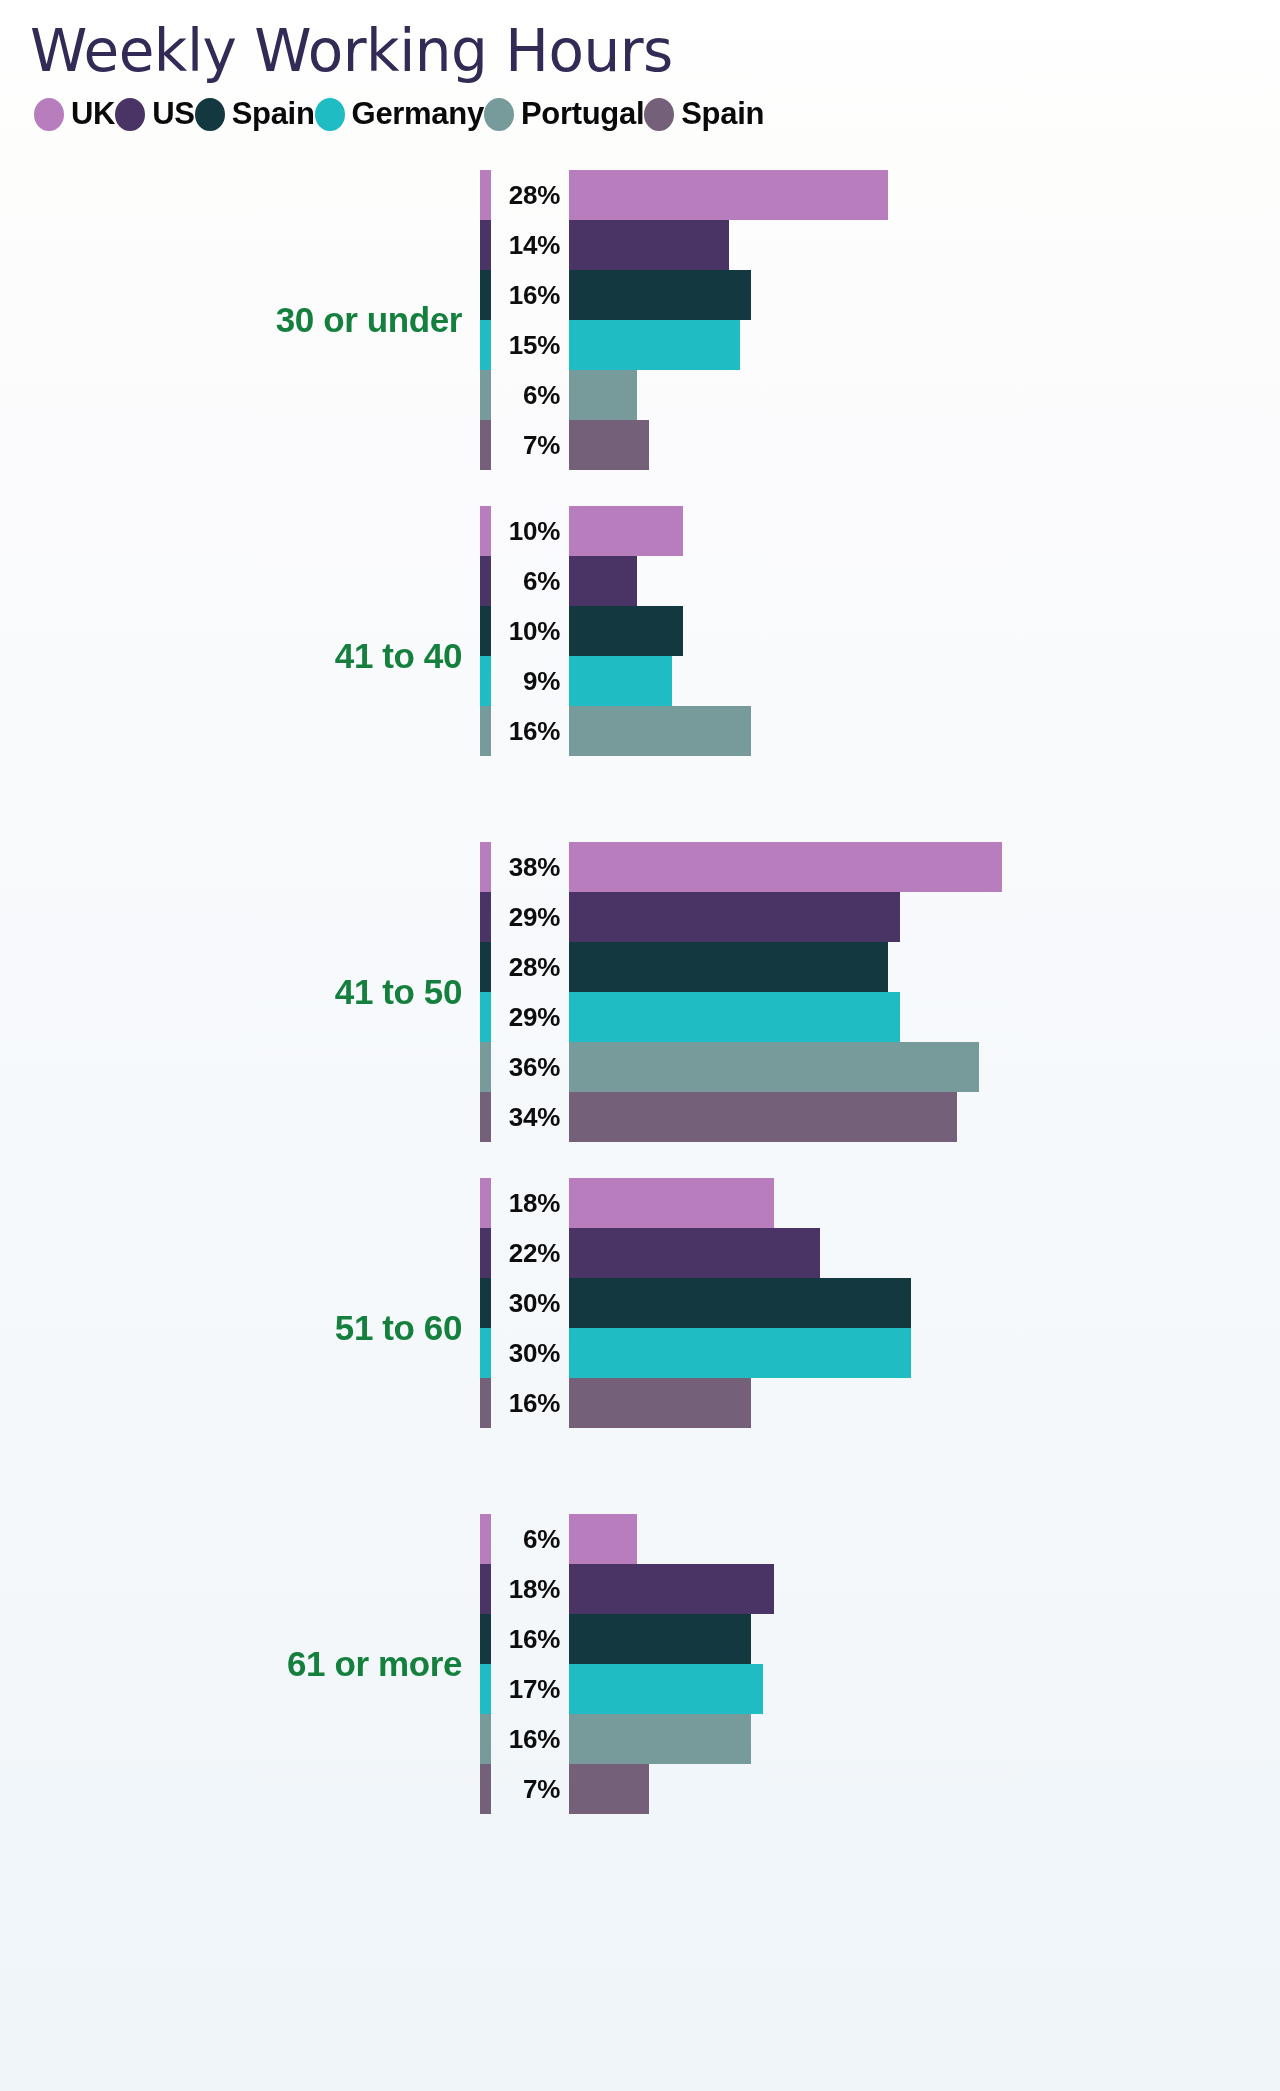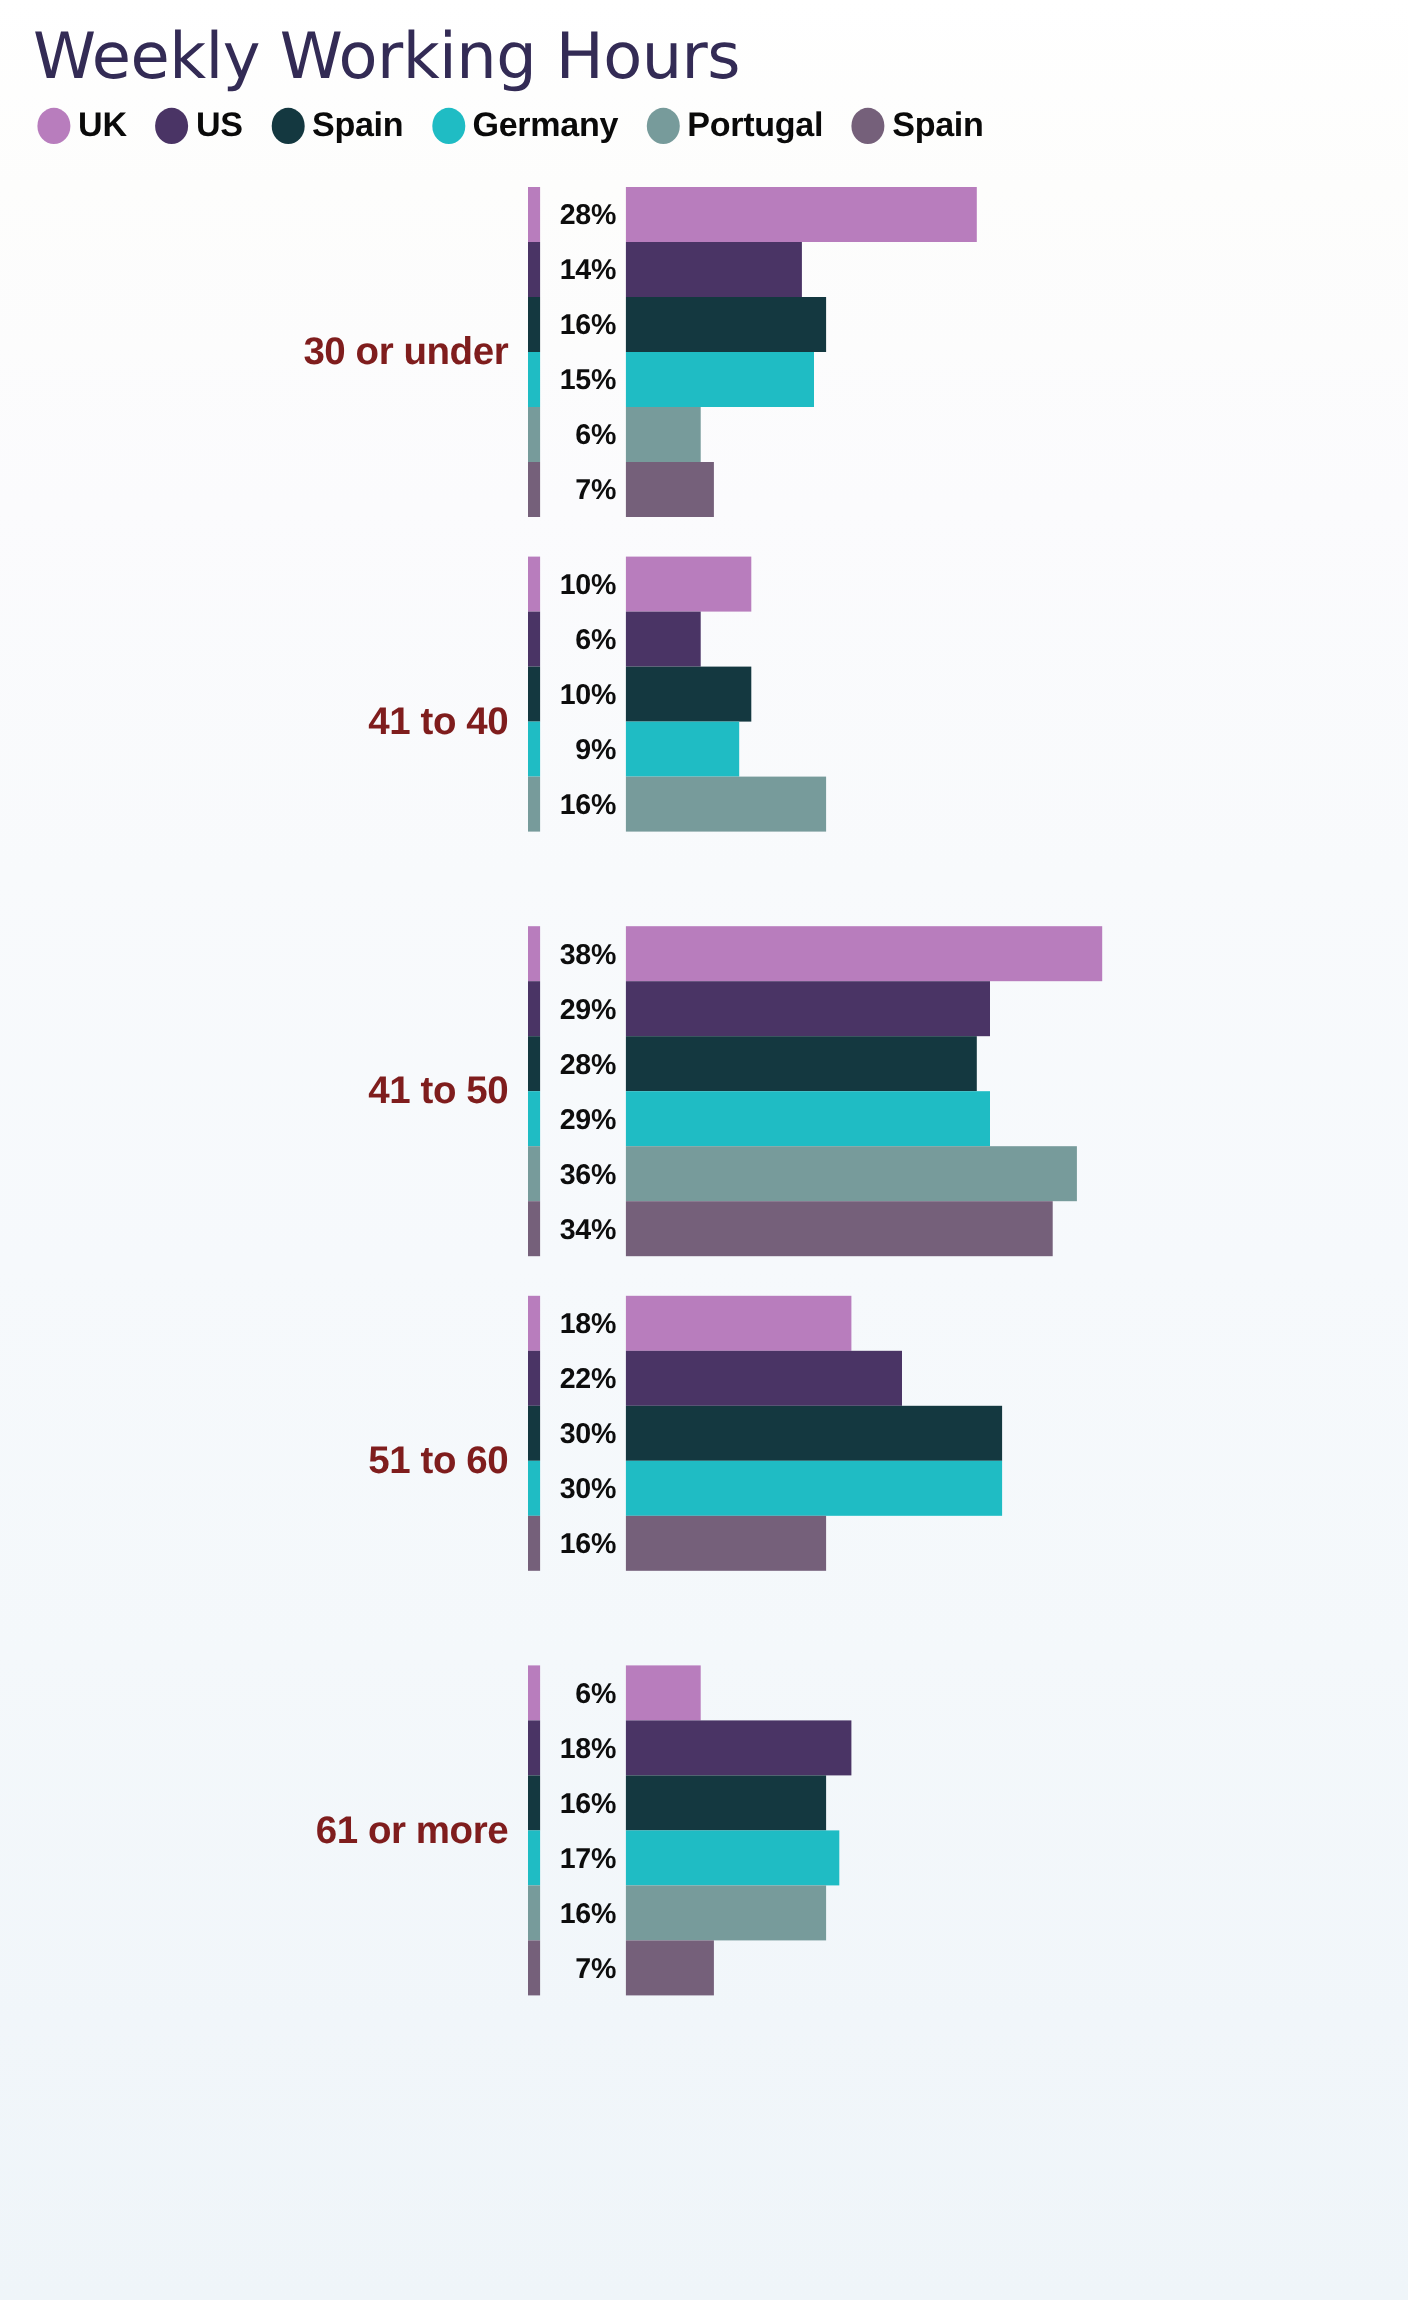--- a/index.html
+++ b/index.html
@@ -29,21 +29,20 @@
     margin: 0;
     white-space: nowrap;
   }
 
   
   #legend {
     display: flex;
     align-items: center;
     margin-top: 16px;
     padding-left: 4px;
-    gap: 26px;
   }
   .legend-item {
     display: flex;
     align-items: center;
     gap: 7px;
   }
   .legend-dot {
     width: 30px;
     height: 33px;
     border-radius: 50%;
@@ -69,21 +68,21 @@
     margin-bottom: 36px;
     height: 300px;
   }
   .group-label {
     width: 480px;
     text-align: right;
     padding-right: 18px;
     box-sizing: border-box;
     font-size: 35px;
     font-weight: bold;
-    color: #7f1d1d;
+    color: #15803d;
     letter-spacing: -0.4px;
     white-space: nowrap;
     flex: 0 0 auto;
   }
   .group-bars {
     position: relative;
     flex: 1 1 auto;
     height: 300px;
   }
   .bar-row {

